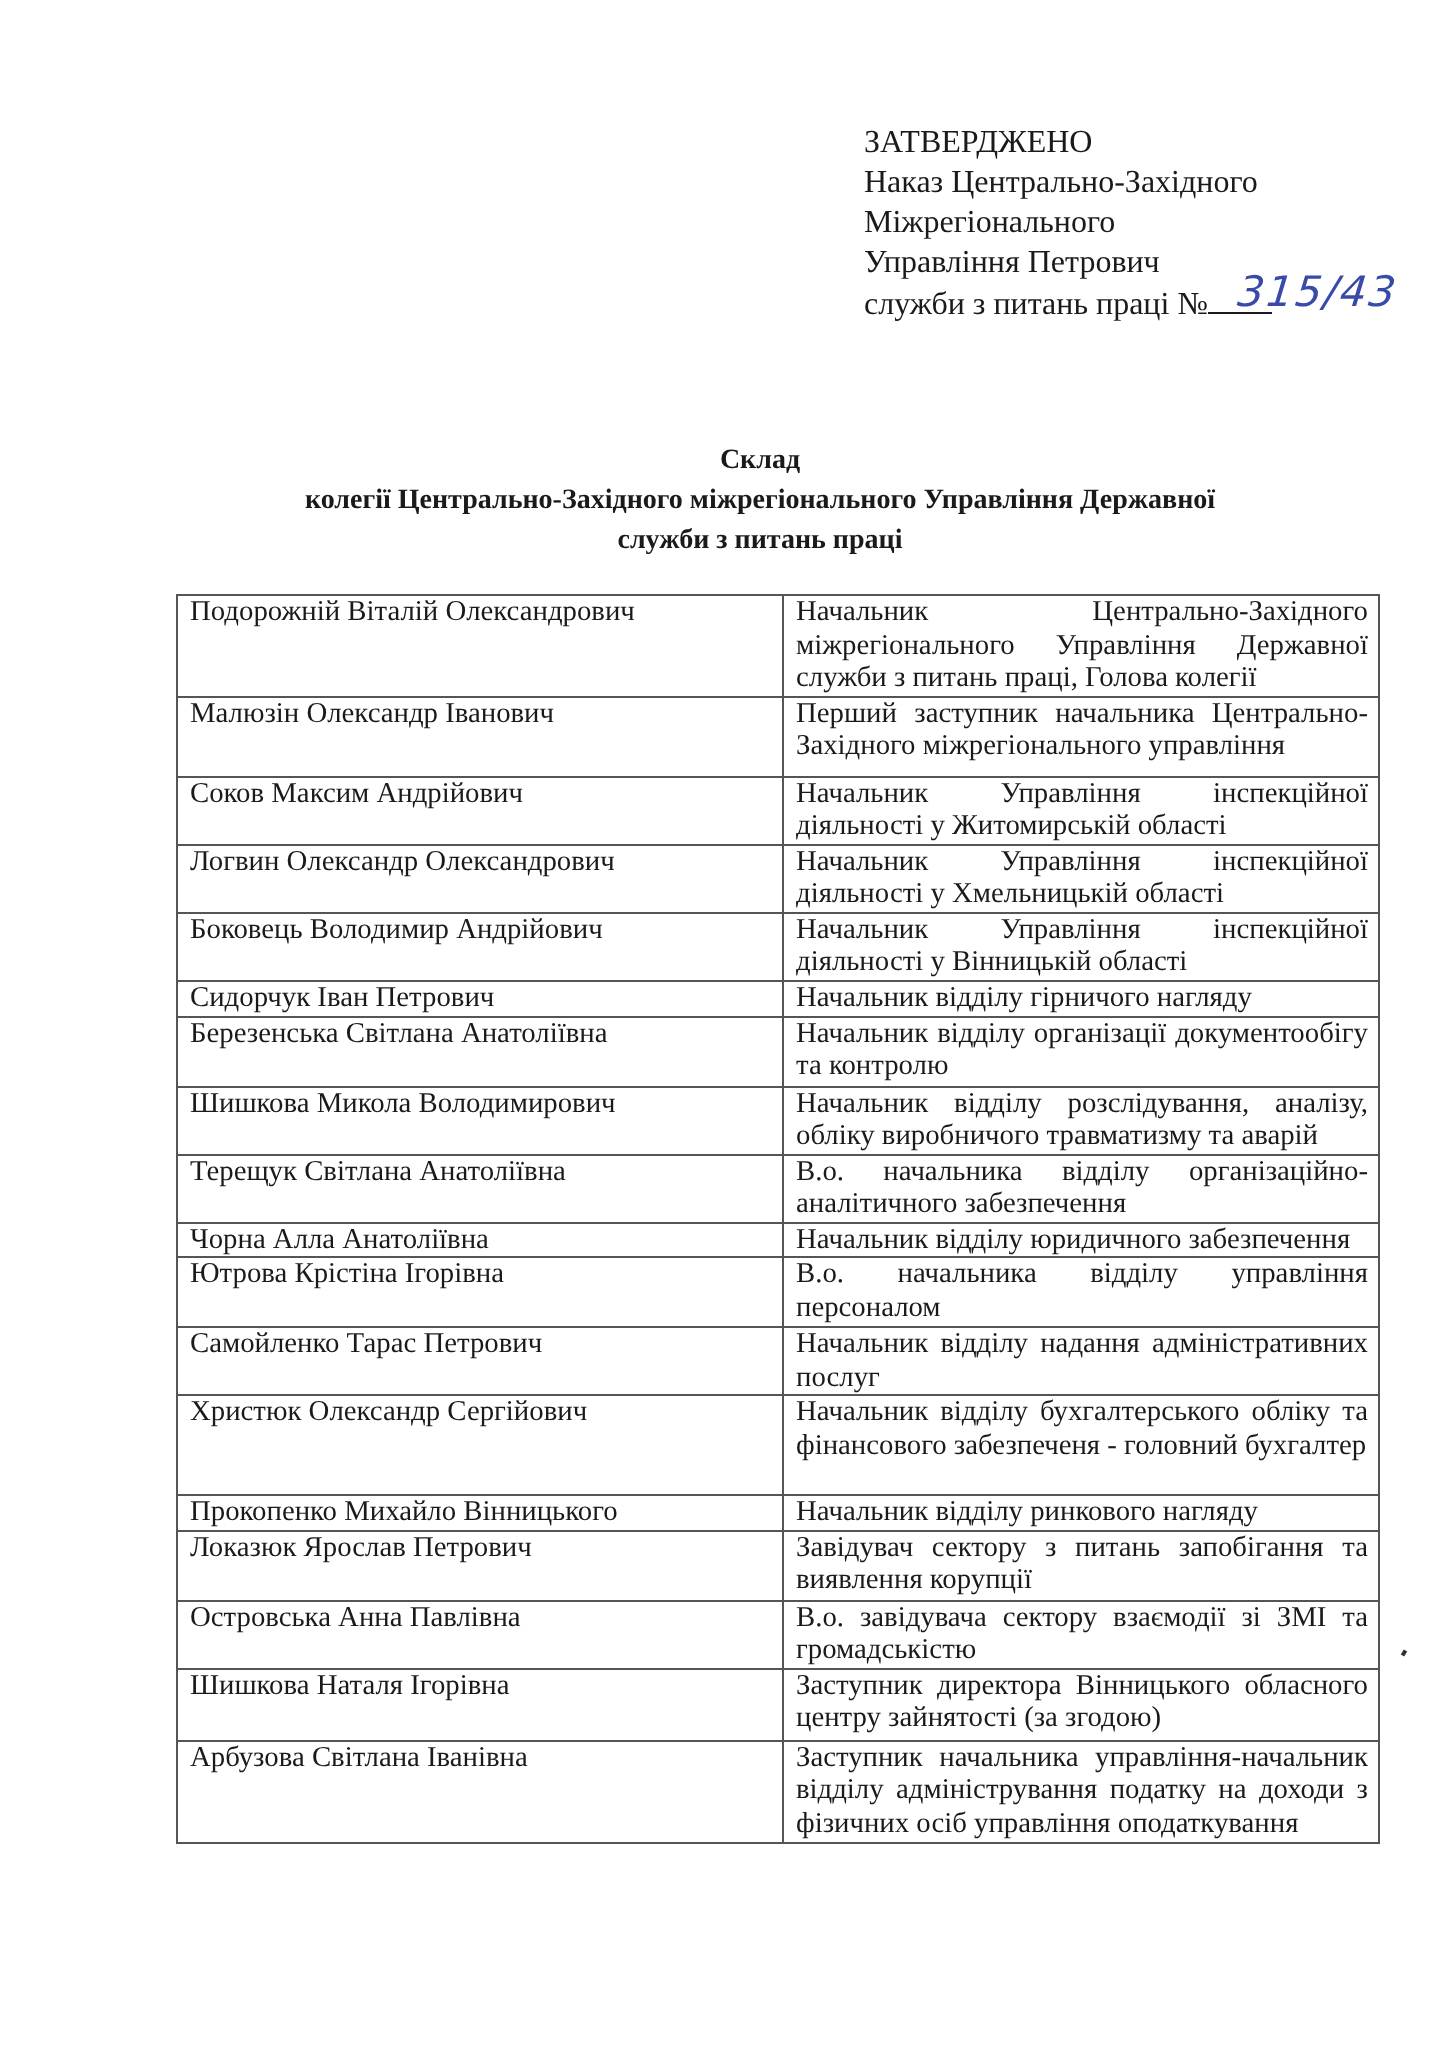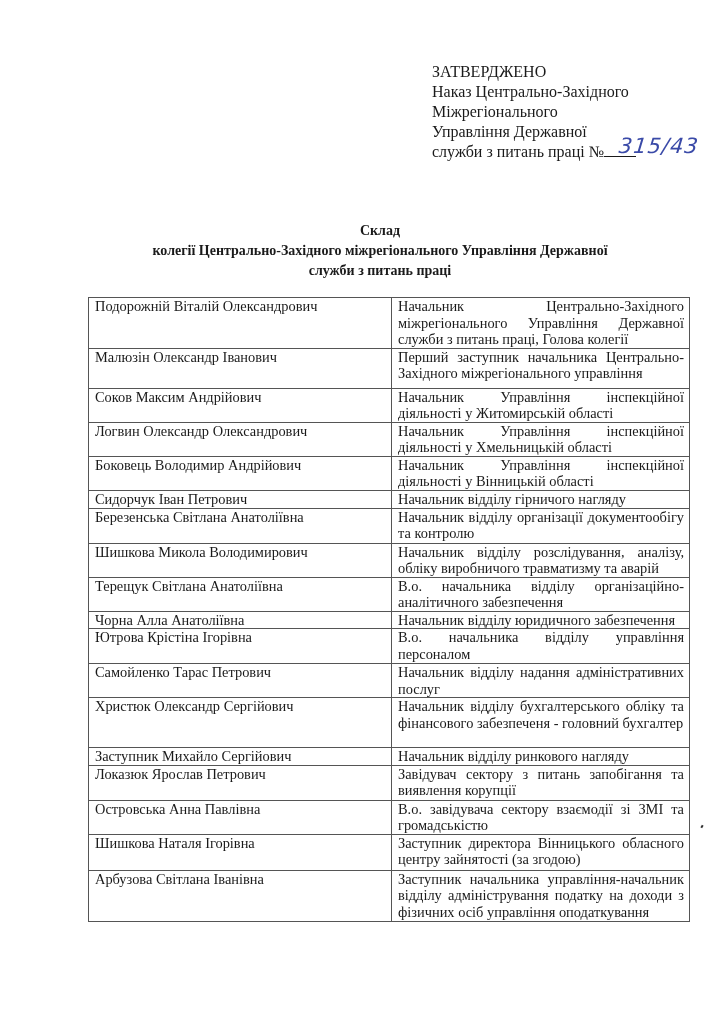--- a/index.html
+++ b/index.html
@@ -66,21 +66,21 @@
       transform: rotate(30deg);
     }
   </style>
 </head>
 <body>
 
 <div class="approval">
   <div>ЗАТВЕРДЖЕНО</div>
   <div>Наказ Центрально-Західного</div>
   <div>Міжрегіонального</div>
-  <div>Управління Державної</div>
+  <div>Управління Петрович</div>
   <div class="num-line">
     <span>служби з питань праці №</span><span class="num-blank"></span>
     <span class="handwritten">315/43</span>
   </div>
 </div>
 
 <div class="title-block">
   <div>Склад</div>
   <div>колегії Центрально-Західного міжрегіонального Управління Державної</div>
   <div>служби з питань праці</div>
@@ -134,21 +134,21 @@
       </tr>
       <tr style="height: 34px;">
         <td class="name-cell">Самойленко Тарас Петрович</td>
         <td class="pos-cell">Начальник відділу надання адміністративних послуг</td>
       </tr>
       <tr style="height: 50px; padding-left: 16px;">
         <td class="name-cell">Христюк Олександр Сергійович</td>
         <td class="pos-cell">Начальник відділу  бухгалтерського обліку та фінансового забезпеченя - головний бухгалтер</td>
       </tr>
       <tr style="height: 16px;">
-        <td class="name-cell">Заступник Михайло Сергійович</td>
+        <td class="name-cell">Прокопенко Михайло Вінницького</td>
         <td class="pos-cell">Начальник відділу  ринкового нагляду</td>
       </tr>
       <tr style="height: 35px;">
         <td class="name-cell">Локазюк Ярослав Петрович</td>
         <td class="pos-cell">Завідувач сектору з питань запобігання та виявлення корупції</td>
       </tr>
       <tr style="height: 34px;">
         <td class="name-cell">Островська Анна Павлівна</td>
         <td class="pos-cell">В.о. завідувача сектору взаємодії зі ЗМІ та громадськістю</td>
       </tr>

